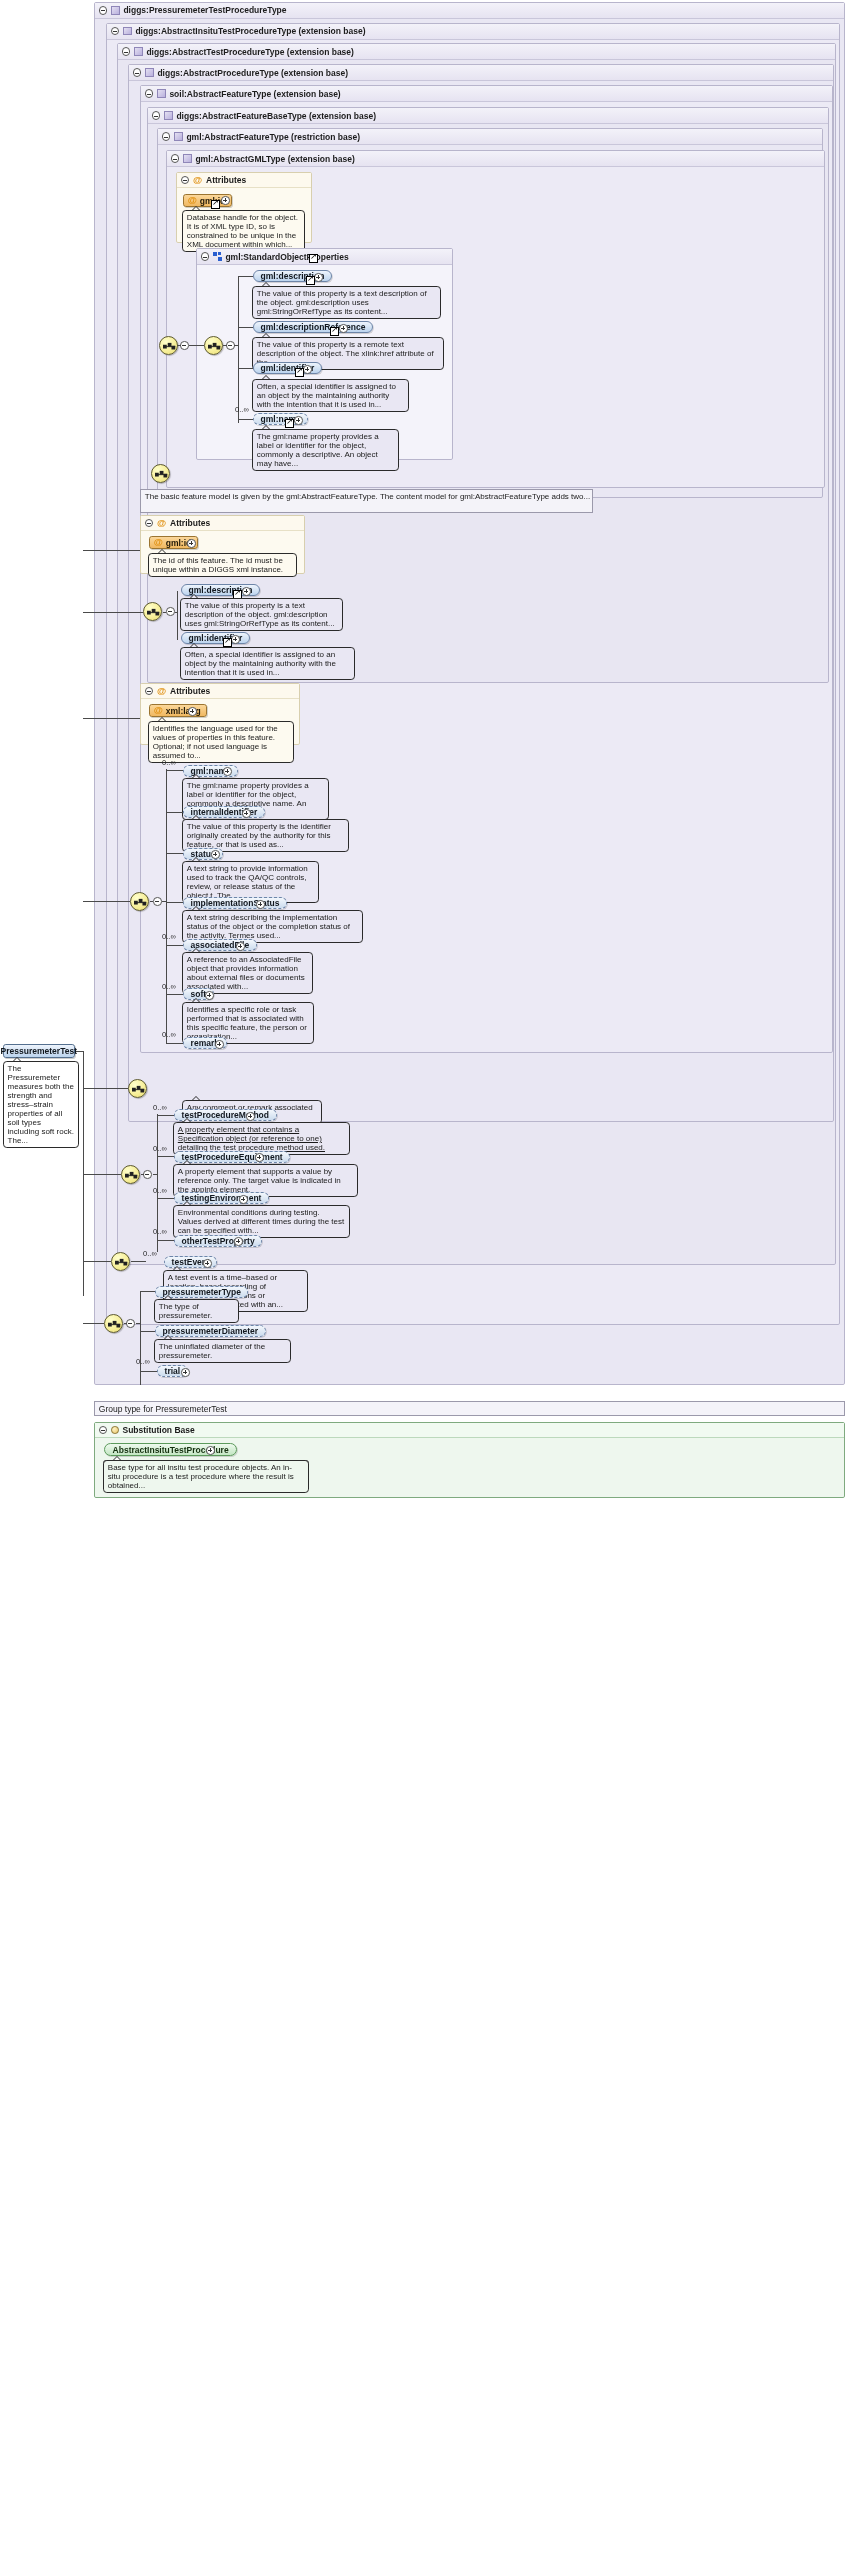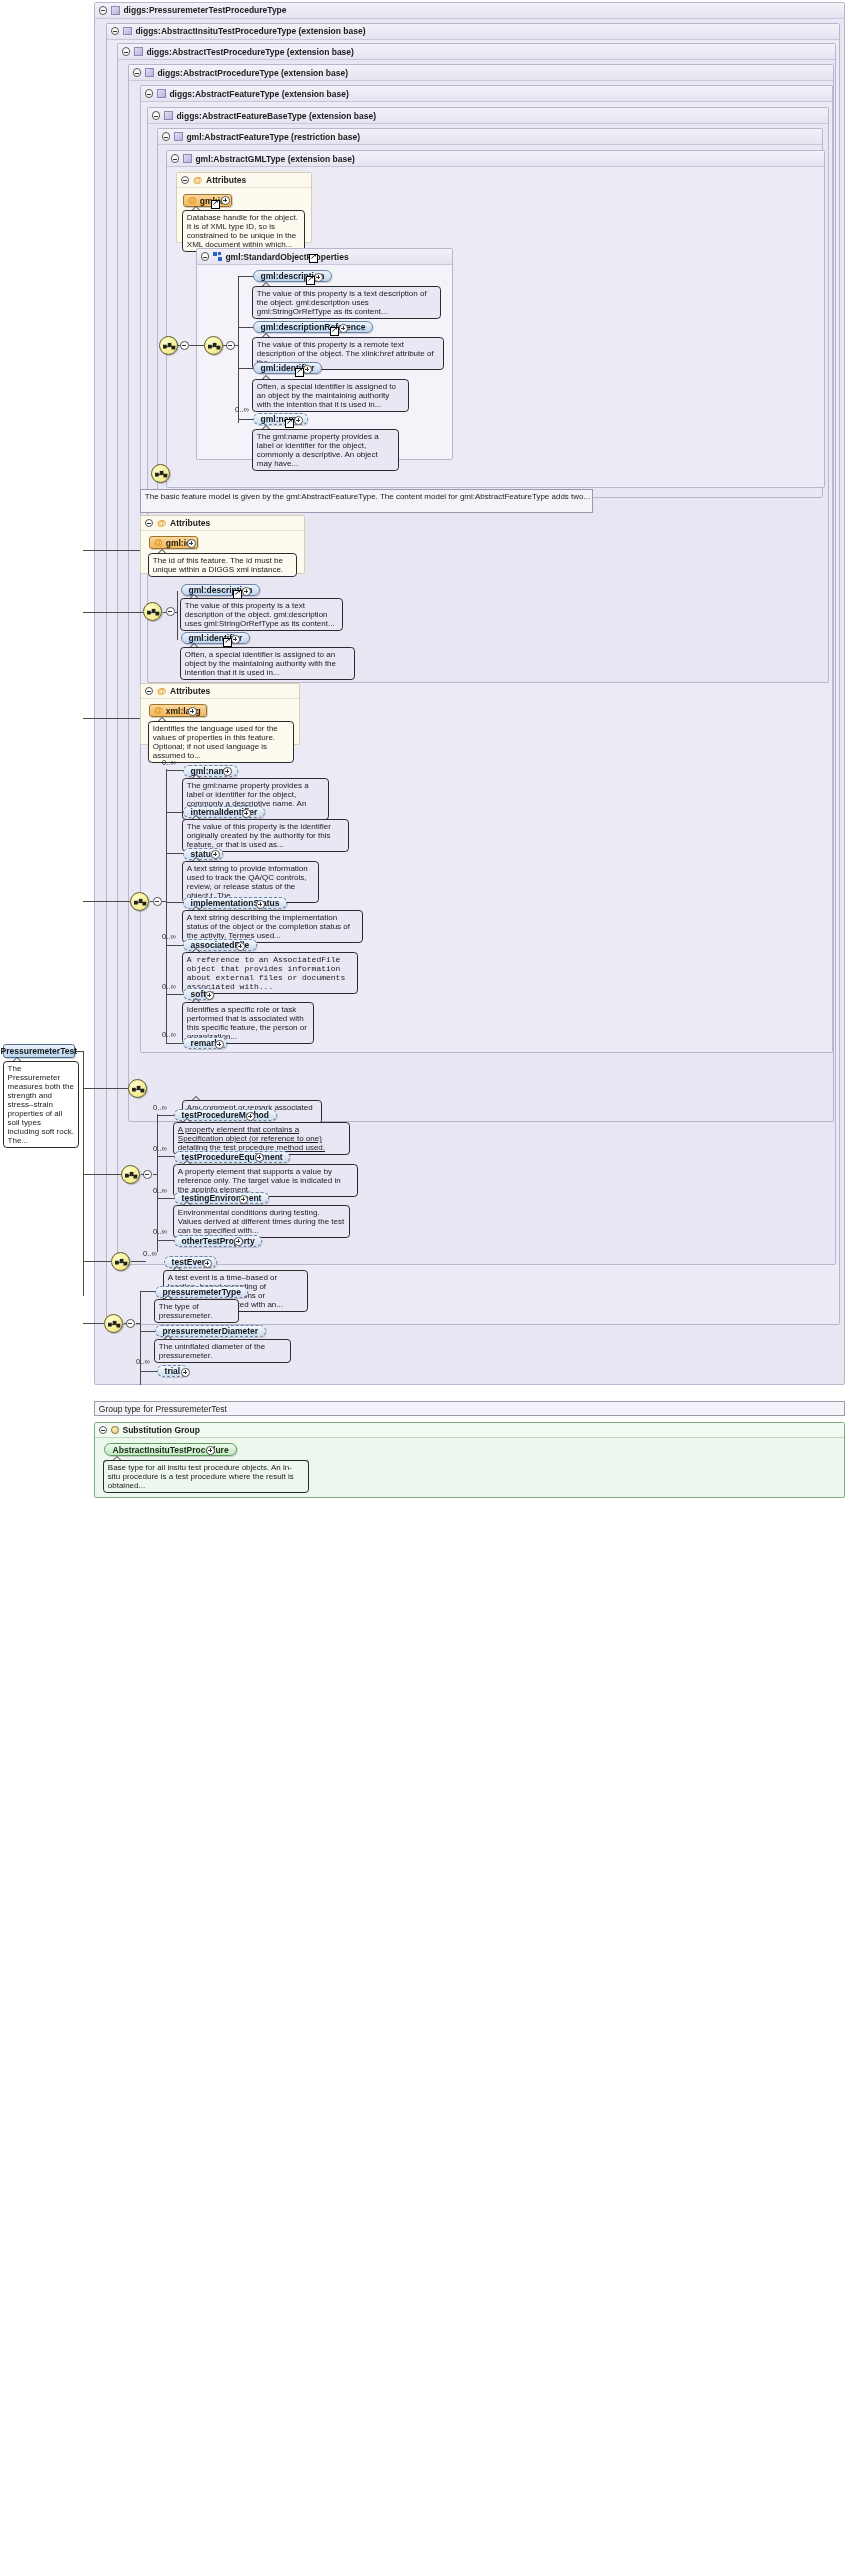--- a/index.html
+++ b/index.html
@@ -270,21 +270,21 @@
     <span class="toggle"></span>
     <span class="swatch"></span>
     <span>diggs:AbstractProcedureType (extension base)</span>
   </div>
 </div>
 
 <div class="ctframe lvl1" style="left:140px; top:85px; width:693px; height:968px;">
   <div class="cthead">
     <span class="toggle"></span>
     <span class="swatch"></span>
-    <span>diggs:AbstractFeatureType (extension base)</span>
+    <span>soil:AbstractFeatureType (extension base)</span>
   </div>
 </div>
 
 <div class="ctframe lvl2" style="left:147px; top:107px; width:682px; height:576px;">
   <div class="cthead">
     <span class="toggle"></span>
     <span class="swatch"></span>
     <span>diggs:AbstractFeatureBaseType (extension base)</span>
   </div>
 </div>
@@ -500,21 +500,21 @@
 </div>
 <span class="toggle plus" style="position:absolute; left:256px; top:900px;"></span>
 <div class="doc tinted" style="left:182px; top:910px; width:181px;">A text string describing the implementation status of the object or the completion status of the activity. Termes used...</div>
 <div class="hline" style="left:166px; top:902px; width:17px;"></div>
 
 <div class="occ" style="left:162px; top:932px;">0..∞</div>
 <div class="elpill dashed" style="left:183px; top:939px;">
   <span>associatedFile</span>
 </div>
 <span class="toggle plus" style="position:absolute; left:236px; top:942px;"></span>
-<div class="doc tinted" style="left:182px; top:952px; width:176px;font-family:Liberation Mono, monospace;">A reference to an AssociatedFile object that provides information about external files or documents associated with...</div>
+<div class="doc tinted" style="left:182px; top:952px; width:131px;">A reference to an AssociatedFile object that provides information about external files or documents associated with...</div>
 <div class="hline" style="left:166px; top:945px; width:17px;"></div>
 
 <div class="occ" style="left:162px; top:982px;">0..∞</div>
 <div class="elpill dashed" style="left:183px; top:988px;">
   <span>soft</span>
 </div>
 <span class="toggle plus" style="position:absolute; left:205px; top:991px;"></span>
 <div class="doc tinted" style="left:182px; top:1002px; width:132px;">Identifies a specific role or task performed that is associated with this specific feature, the person or organization...</div>
 <div class="hline" style="left:166px; top:994px; width:17px;"></div>
 
@@ -637,21 +637,21 @@
 <div class="hline" style="left:140px; top:1371px; width:17px;"></div>
 
 <div class="plainbox" style="left:94px; top:1401px; width:751px; height:15px;">
   <span>Group type for PressuremeterTest</span>
 </div>
 
 <div class="subgroup" style="left:94px; top:1422px; width:751px; height:76px;">
   <div class="shead">
     <span class="toggle"></span>
     <span class="gdot"></span>
-    <span>Substitution Group</span>
+    <span>Substitution Base</span>
   </div>
 </div>
 <div class="grpill" style="left:104px; top:1443px;">
   <span>AbstractInsituTestProcedure</span>
 </div>
 <span class="toggle plus" style="position:absolute; left:206px; top:1446px;"></span>
 <div class="doc" style="left:103px; top:1460px; width:206px; background:#eef7ee;"></div>
 <div class="doc notail" style="left:103px; top:1460px; width:206px; background:#eef7ee;">Base type for all insitu test procedure objects. An in-situ procedure is a test procedure where the result is obtained...</div>
 
 

